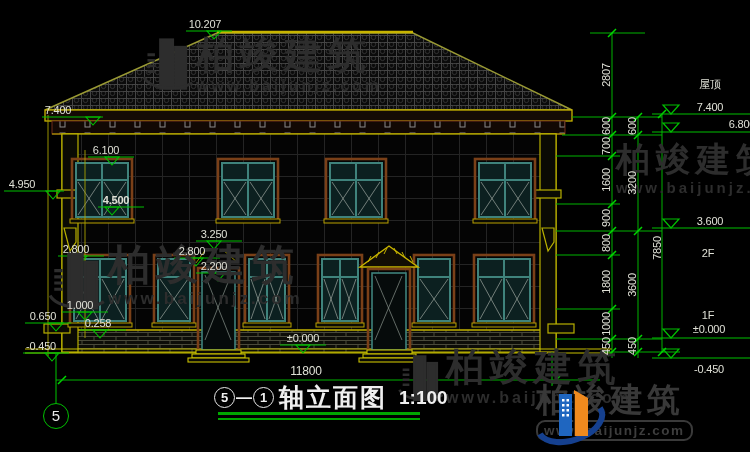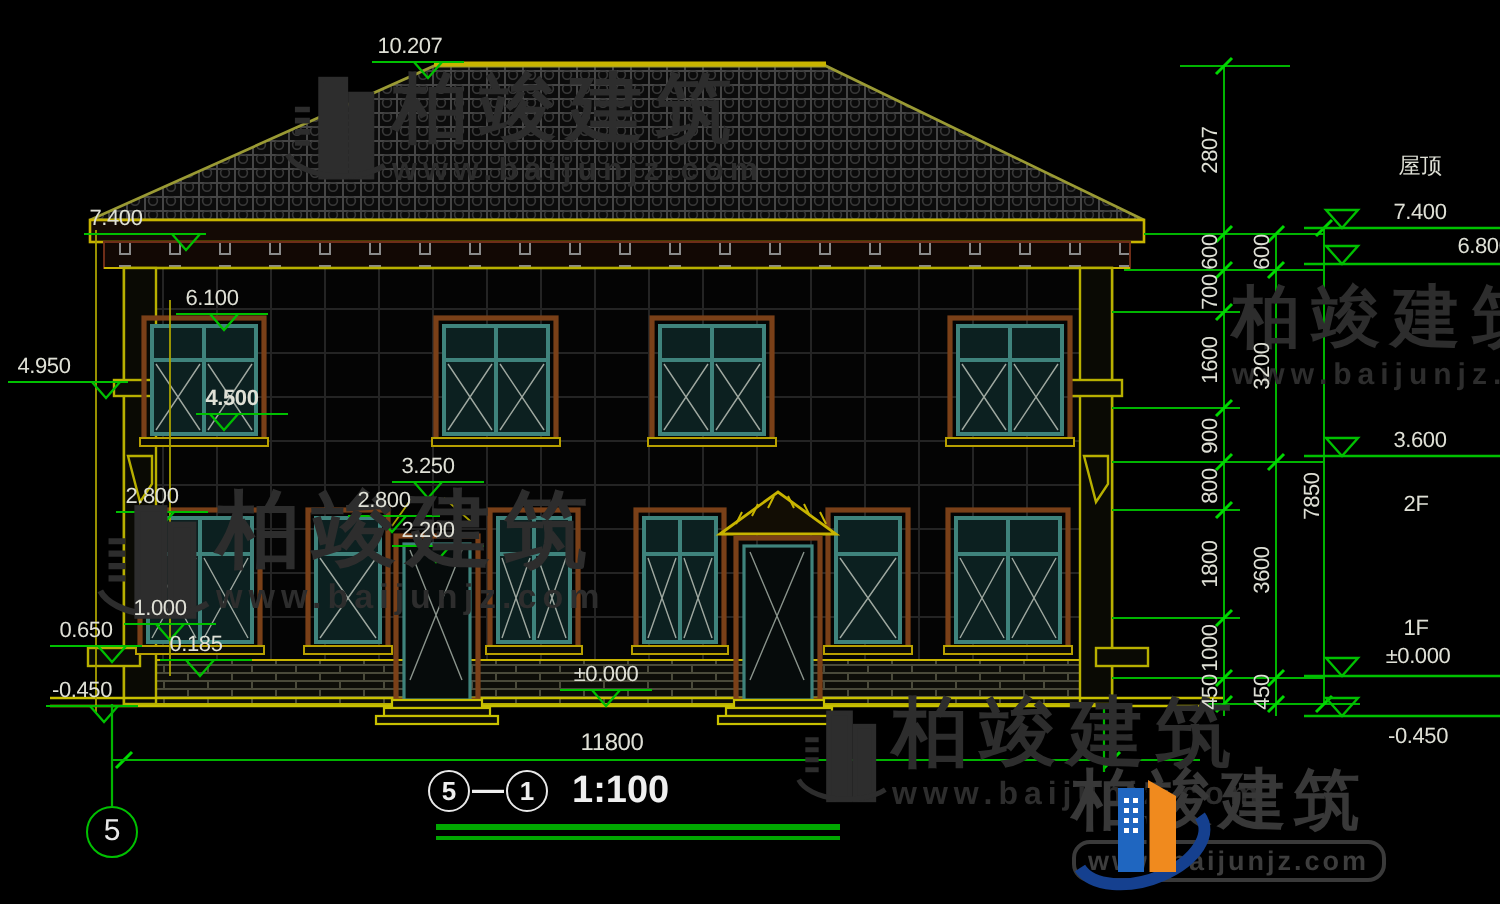--- a/index.html
+++ b/index.html
@@ -293,21 +293,21 @@
       <span class="ann" style="left: 58px; top: 110px;">7.400</span>
       <span class="ann" style="left: 106px; top: 150px;">6.100</span>
       <span class="ann" style="left: 22px; top: 184px;">4.950</span>
       <span class="ann" style="left: 116px; top: 200px; font-weight: bold;">4.500</span>
       <span class="ann" style="left: 76px; top: 249px;">2.800</span>
       <span class="ann" style="left: 214px; top: 234px;">3.250</span>
       <span class="ann" style="left: 192px; top: 251px;">2.800</span>
       <span class="ann" style="left: 214px; top: 266px;">2.200</span>
       <span class="ann" style="left: 80px; top: 305px;">1.000</span>
       <span class="ann" style="left: 43px; top: 316px; text-align: center;">0.650</span>
-      <span class="ann" style="left: 98px; top: 323px;">0.185</span>
+      <span class="ann" style="left: 98px; top: 323px;">0.258</span>
       <span class="ann" style="left: 41px; top: 346px;">-0.450</span>
       <span class="ann" style="left: 303px; top: 338px;">±0.000</span>
       <span class="ann" style="left: 306px; top: 371px; font-size: 12px;">11800</span>
       <span class="ann rot" style="left: 606px; top: 75px;">2807</span>
       <span class="ann rot" style="left: 606px; top: 126px;">600</span>
       <span class="ann rot" style="left: 606px; top: 146px;">700</span>
       <span class="ann rot" style="left: 606px; top: 180px;">1600</span>
       <span class="ann rot" style="left: 606px; top: 218px;">900</span>
       <span class="ann rot" style="left: 606px; top: 243px;">800</span>
       <span class="ann rot" style="left: 606px; top: 282px;">1800</span>
@@ -325,20 +325,21 @@
       <span class="ann" style="left: 710px; top: 221px;">3.600</span>
       <span class="ann" style="left: 708px; top: 315px;">1F</span>
       <span class="ann" style="left: 709px; top: 329px;">±0.000</span>
       <span class="ann" style="left: 709px; top: 369px;">-0.450</span>
     </div>
 
   <div class="titleblock">
     <span class="axcirc">5</span>
     <span class="tdash">—</span>
     <span class="axcirc">1</span>
+    <span class="tname">轴立面图</span>
     <span class="tscale">1:100</span>
   </div>
   <div class="tline1"></div>
   <div class="tline2"></div>
 
   <div class="bubble">5</div>
 
   <div class="brand">
     <svg width="74" height="68" viewBox="0 0 74 68">
       <path d="M8 52 A33 19 -18 1 0 68 26" fill="none" stroke="#15408f" stroke-width="6"></path>

